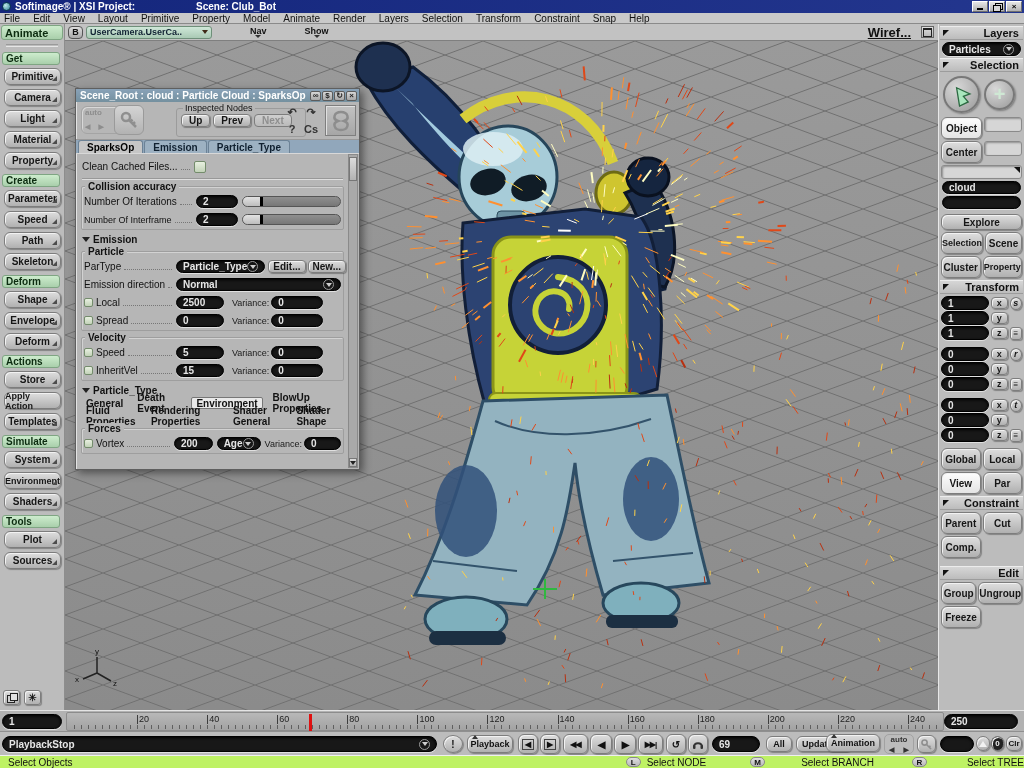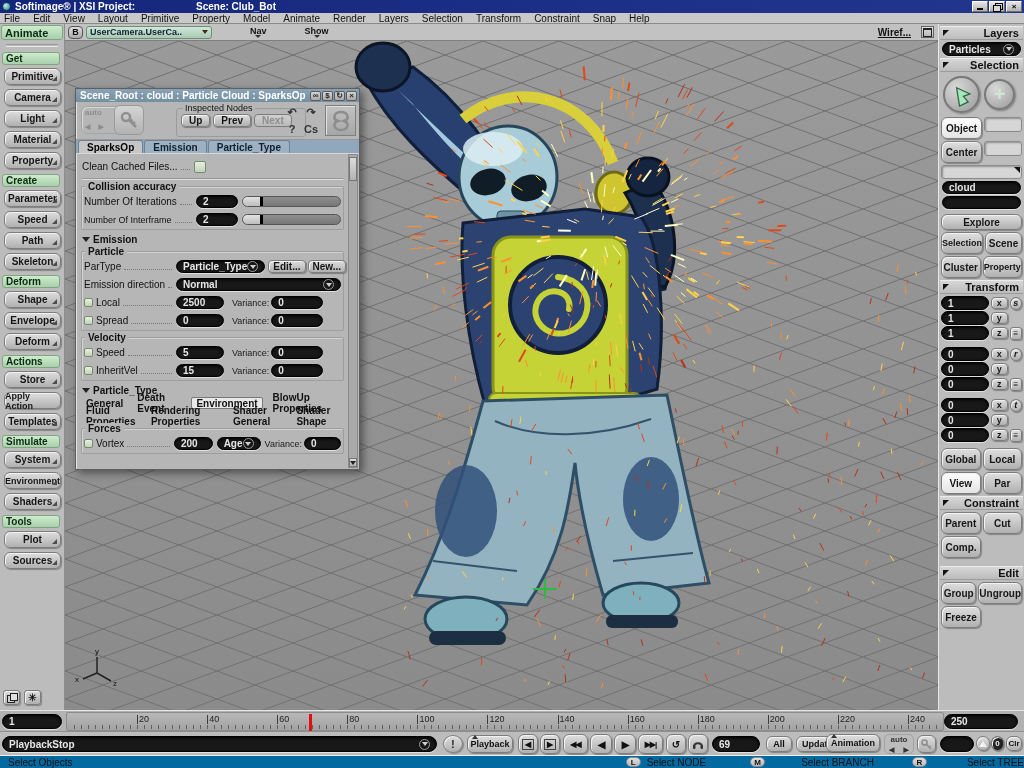--- a/index.html
+++ b/index.html
@@ -44,21 +44,21 @@
   .cubes::before{content:"";position:absolute;left:0;top:2px;width:6px;height:6px;border:1px solid #222;background:#cfcfcf;}
   .cubes::after{content:"";position:absolute;left:3px;top:0;width:6px;height:6px;border:1px solid #222;background:#e2e2e2;}
 
   
   #vpheader{left:65px;top:24px;width:873px;height:17px;background:#c2c2c2;border-bottom:1px solid #7f7f7f;display:flex;align-items:center;}
   #vp-b{width:15px;height:13px;margin-left:3px;border-radius:4px;background:linear-gradient(#dcdcdc,#aaa);border:1px solid #555;font-weight:bold;font-size:9px;display:flex;align-items:center;justify-content:center;}
   #vp-cam{margin-left:3px;width:126px;height:13px;background:linear-gradient(#cfe7d8,#a9c9b4);border:1px solid #6f8f7a;border-radius:3px;display:flex;align-items:center;padding:0 3px;font-weight:bold;font-size:9px;color:#123;}
   #vp-cam .dn{margin-left:auto;width:0;height:0;border-left:3px solid transparent;border-right:3px solid transparent;border-top:4px solid #402a18;}
   .vp-menu{margin-left:38px;font-weight:bold;font-size:9px;display:flex;flex-direction:column;align-items:center;line-height:8px;}
   .vp-menu .dn{width:0;height:0;border-left:3px solid transparent;border-right:3px solid transparent;border-top:3px solid #333;}
-  #vp-wire{margin-left:auto;font-weight:bold;font-size:10px;text-decoration:underline;}
+  #vp-wire{margin-left:auto;font-weight:bold;font-size:13px;text-decoration:underline;}
   #vp-max{margin:0 4px 0 10px;width:13px;height:12px;background:linear-gradient(#e0e0e0,#b4b4b4);border:1px solid #666;display:flex;align-items:center;justify-content:center;}
   #vp-max::after{content:"";width:7px;height:6px;border:1px solid #222;border-top-width:2px;}
   #viewport{left:65px;top:41px;width:873px;height:669px;background:linear-gradient(#9a9a9a,#8b8b8b);overflow:hidden;}
   #viewport svg{position:absolute;left:0;top:0;}
 
   
   #rightpanel{left:938px;top:24px;width:86px;height:686px;background:#bcbcbc;border-left:1px solid #e8e8e8;}
   .rp-h{display:flex;align-items:center;height:14px;margin:2px 1px;background:linear-gradient(#d6d6d6,#bcbcbc);border-top:1px solid #ececec;border-bottom:1px solid #9c9c9c;font-weight:bold;font-size:11px;}
   .rp-h .tri{width:0;height:0;margin-left:3px;border-top:6px solid #111;border-right:6px solid transparent;}
   .rp-h .lbl{flex:1;text-align:right;padding-right:4px;}
@@ -130,21 +130,21 @@
   #playbar{left:0;top:731px;width:1024px;height:24px;background:#bcbcbc;border-top:1px solid #8f8f8f;}
   #pb-mode{position:absolute;left:2px;top:4px;width:435px;height:16px;}
   .rnd{position:absolute;background:linear-gradient(#dedede,#b0b0b0);border:1px solid #7d7d7d;border-radius:6px;box-shadow:inset 1px 1px 0 #f2f2f2,1px 1px 1px rgba(0,0,0,.3);font-weight:bold;font-size:10px;display:flex;align-items:center;justify-content:center;}
   .tp{font-size:8px;letter-spacing:-1px;}
   #pb-field{position:absolute;left:940px;top:4px;width:34px;height:16px;}
   .mark::before{content:"";position:absolute;left:4px;top:-1px;border-left:3px solid transparent;border-right:3px solid transparent;border-bottom:4px solid #333;}
   #pb-auto{position:absolute;left:884px;top:2px;width:30px;height:20px;border:1px solid #a2a2a2;border-radius:5px;font-size:8px;font-weight:bold;text-align:center;color:#333;}
   #pb-auto .arrows{display:flex;justify-content:space-between;padding:2px 4px 0 4px;font-size:7px;}
 
   
-  #statusbar{left:0;top:755px;width:1024px;height:13px;background:#0369a1;border-top:1px solid #efefef;display:flex;align-items:center;font-size:10px;}
+  #statusbar{left:0;top:755px;width:1024px;height:13px;background:#bef264;border-top:1px solid #efefef;display:flex;align-items:center;font-size:10px;}
   .badge{width:15px;height:10px;border-radius:5px;background:linear-gradient(#e0e0e0,#b8b8b8);border:1px solid #8a8a8a;font-size:8px;font-weight:bold;display:flex;align-items:center;justify-content:center;margin:0 6px;}
   #statusbar .sect{white-space:nowrap;}
 </style>
 </head>
 <body>
 
 <div id="titlebar" class="abs">
   <span class="logo"></span>
   <span>Softimage®  | XSI Project:</span>
   <span class="scene">Scene: Club_Bot</span>

